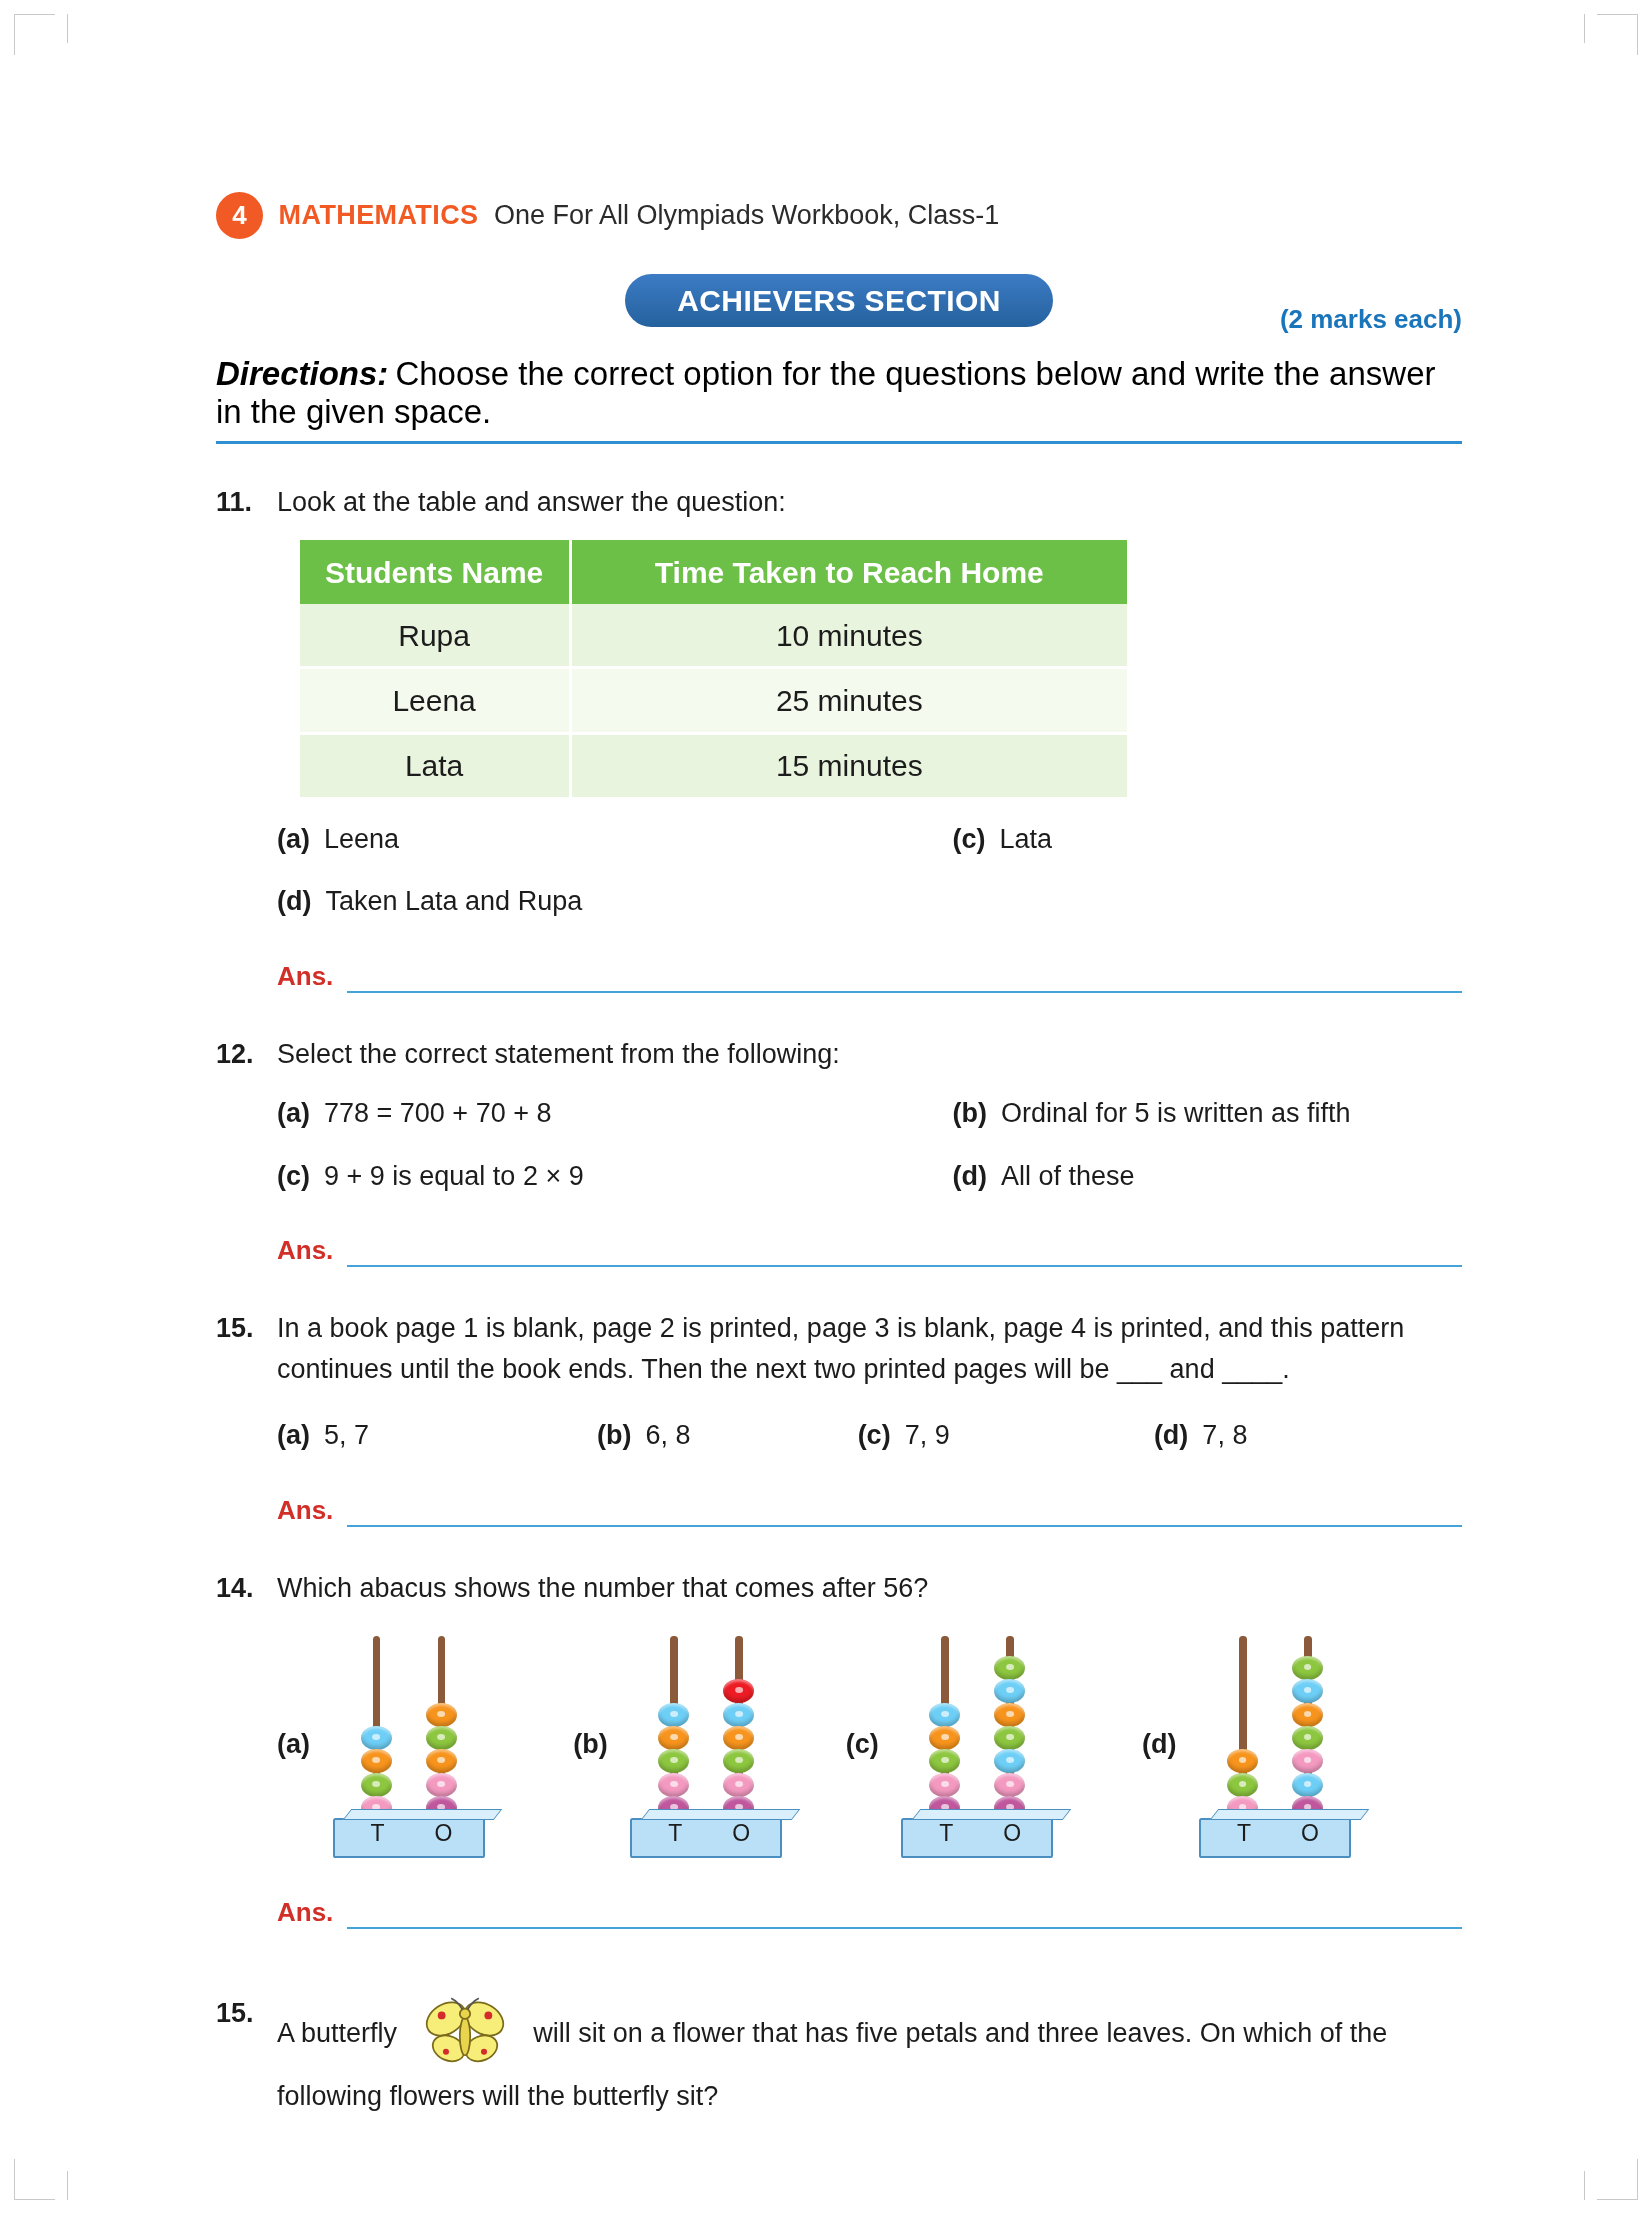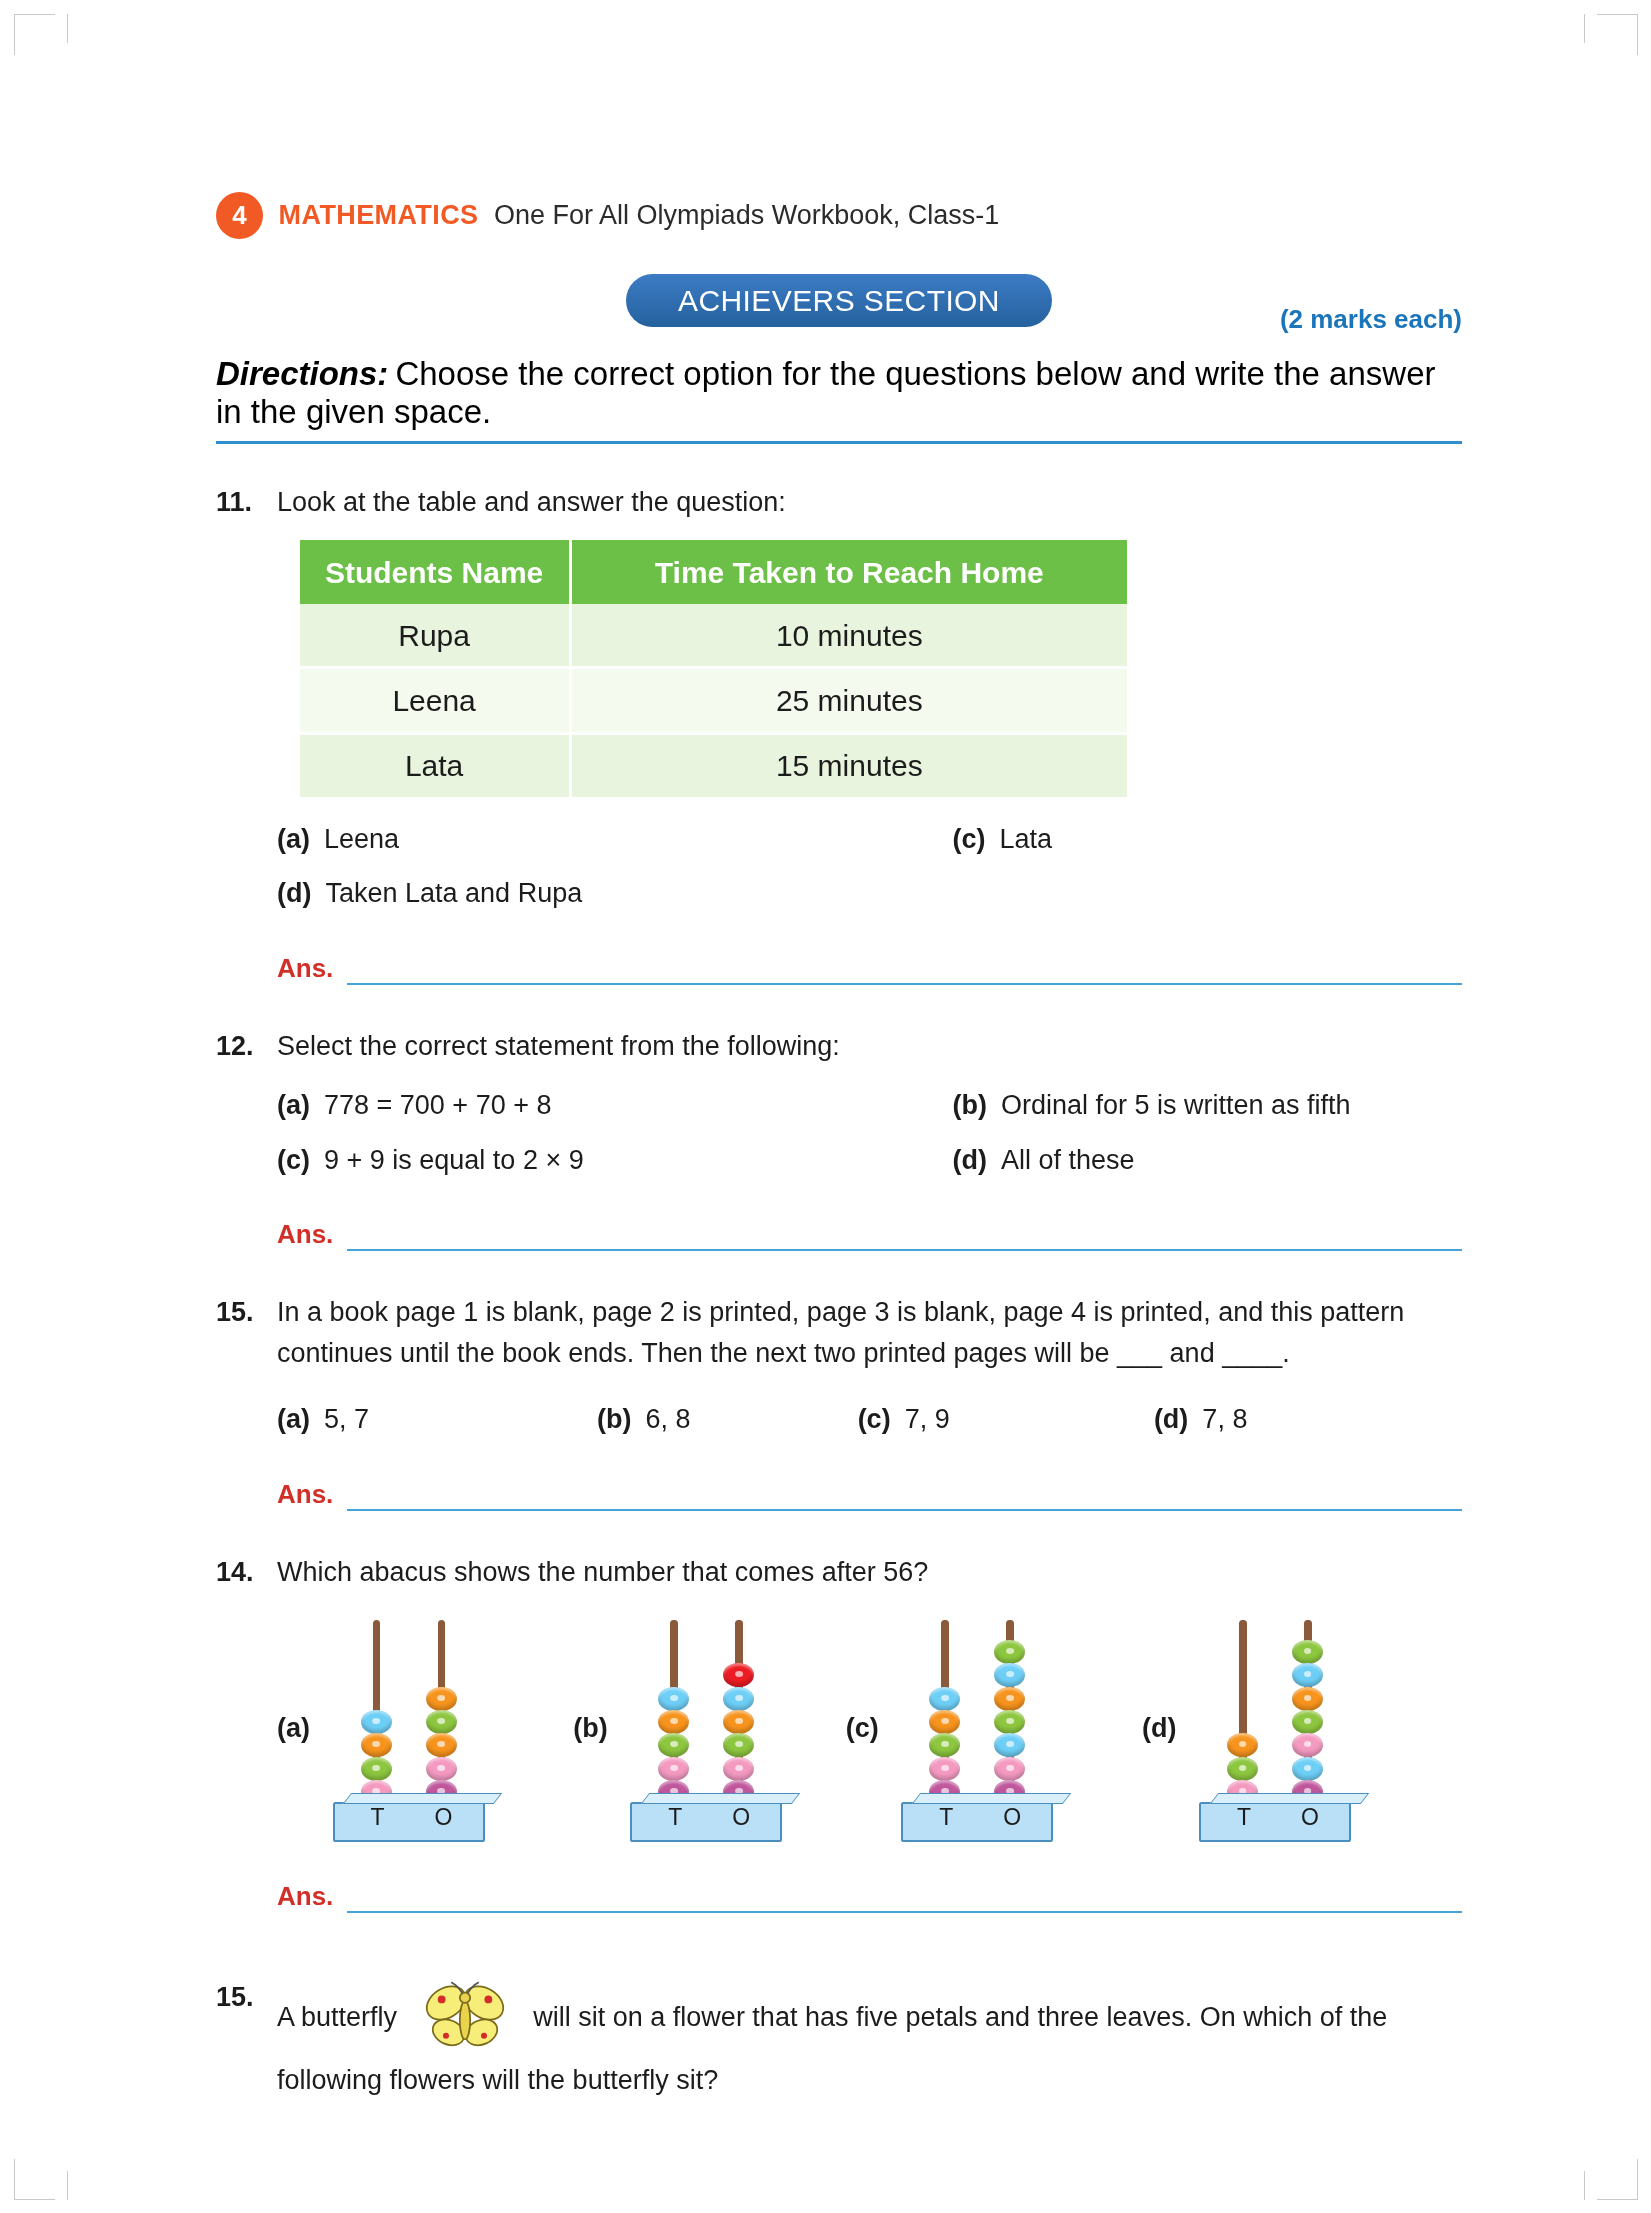--- a/index.html
+++ b/index.html
@@ -33,21 +33,21 @@
     font-size:26px; flex:0 0 auto;
   }
   .subject { color:#f15a24; font-weight:bold; letter-spacing:0.4px; }
   .booktitle { color:#2b2b2b; }
 
   
   .section-row { position:relative; margin-top:35px; height:57px; text-align:center; }
   .banner {
     display:inline-block;
     background:linear-gradient(#3c7cc4,#24619e);
-    color:#fff; font-weight:normal; font-size:30px;
+    color:#fff; font-weight:bold; font-size:30px;
     padding:9.5px 52px; border-radius:29px;
     letter-spacing:0.4px;
   }
   .marks-note { position:absolute; right:0; bottom:-3.5px; color:#1b75bb; font-weight:bold; font-size:26px; }
 
   
   .directions {
     margin-top:24px; padding-bottom:10.4px;
     border-bottom:3.5px solid #2f8fd0;
     color:#000000; font-size:33px;
@@ -72,21 +72,21 @@
     padding:8.6px 8.6px; text-align:center;
     border-bottom:3.5px solid #ffffff;
   }
   table.data-table td:first-child { border-right:3.5px solid #ffffff; }
   table.data-table .c1 { width:252px; }
   table.data-table .c2 { width:538px; }
   tr.row-even td { background:#e8f4dd; }
   tr.row-odd  td { background:#f4faee; }
 
   
-  .options { display:grid; margin-top:19px; row-gap:14px; }
+  .options { display:grid; margin-top:19px; row-gap:22px; }
   .options.two-col { grid-template-columns:57% 43%; }
   .options.four-col { grid-template-columns:27% 22% 25% 26%; margin-top:26px; }
   .option { white-space:nowrap; }
   .olabel { font-weight:bold; margin-right:14px; }
 
   
   .ans-row { display:flex; align-items:center; margin-top:35px; }
   .ans-label { color:#d12f27; font-weight:bold; font-size:26px; flex:0 0 auto; }
   .ans-line { flex:1; height:31px; border-bottom:2.6px solid #44a3d9; margin-left:14px; }
 

